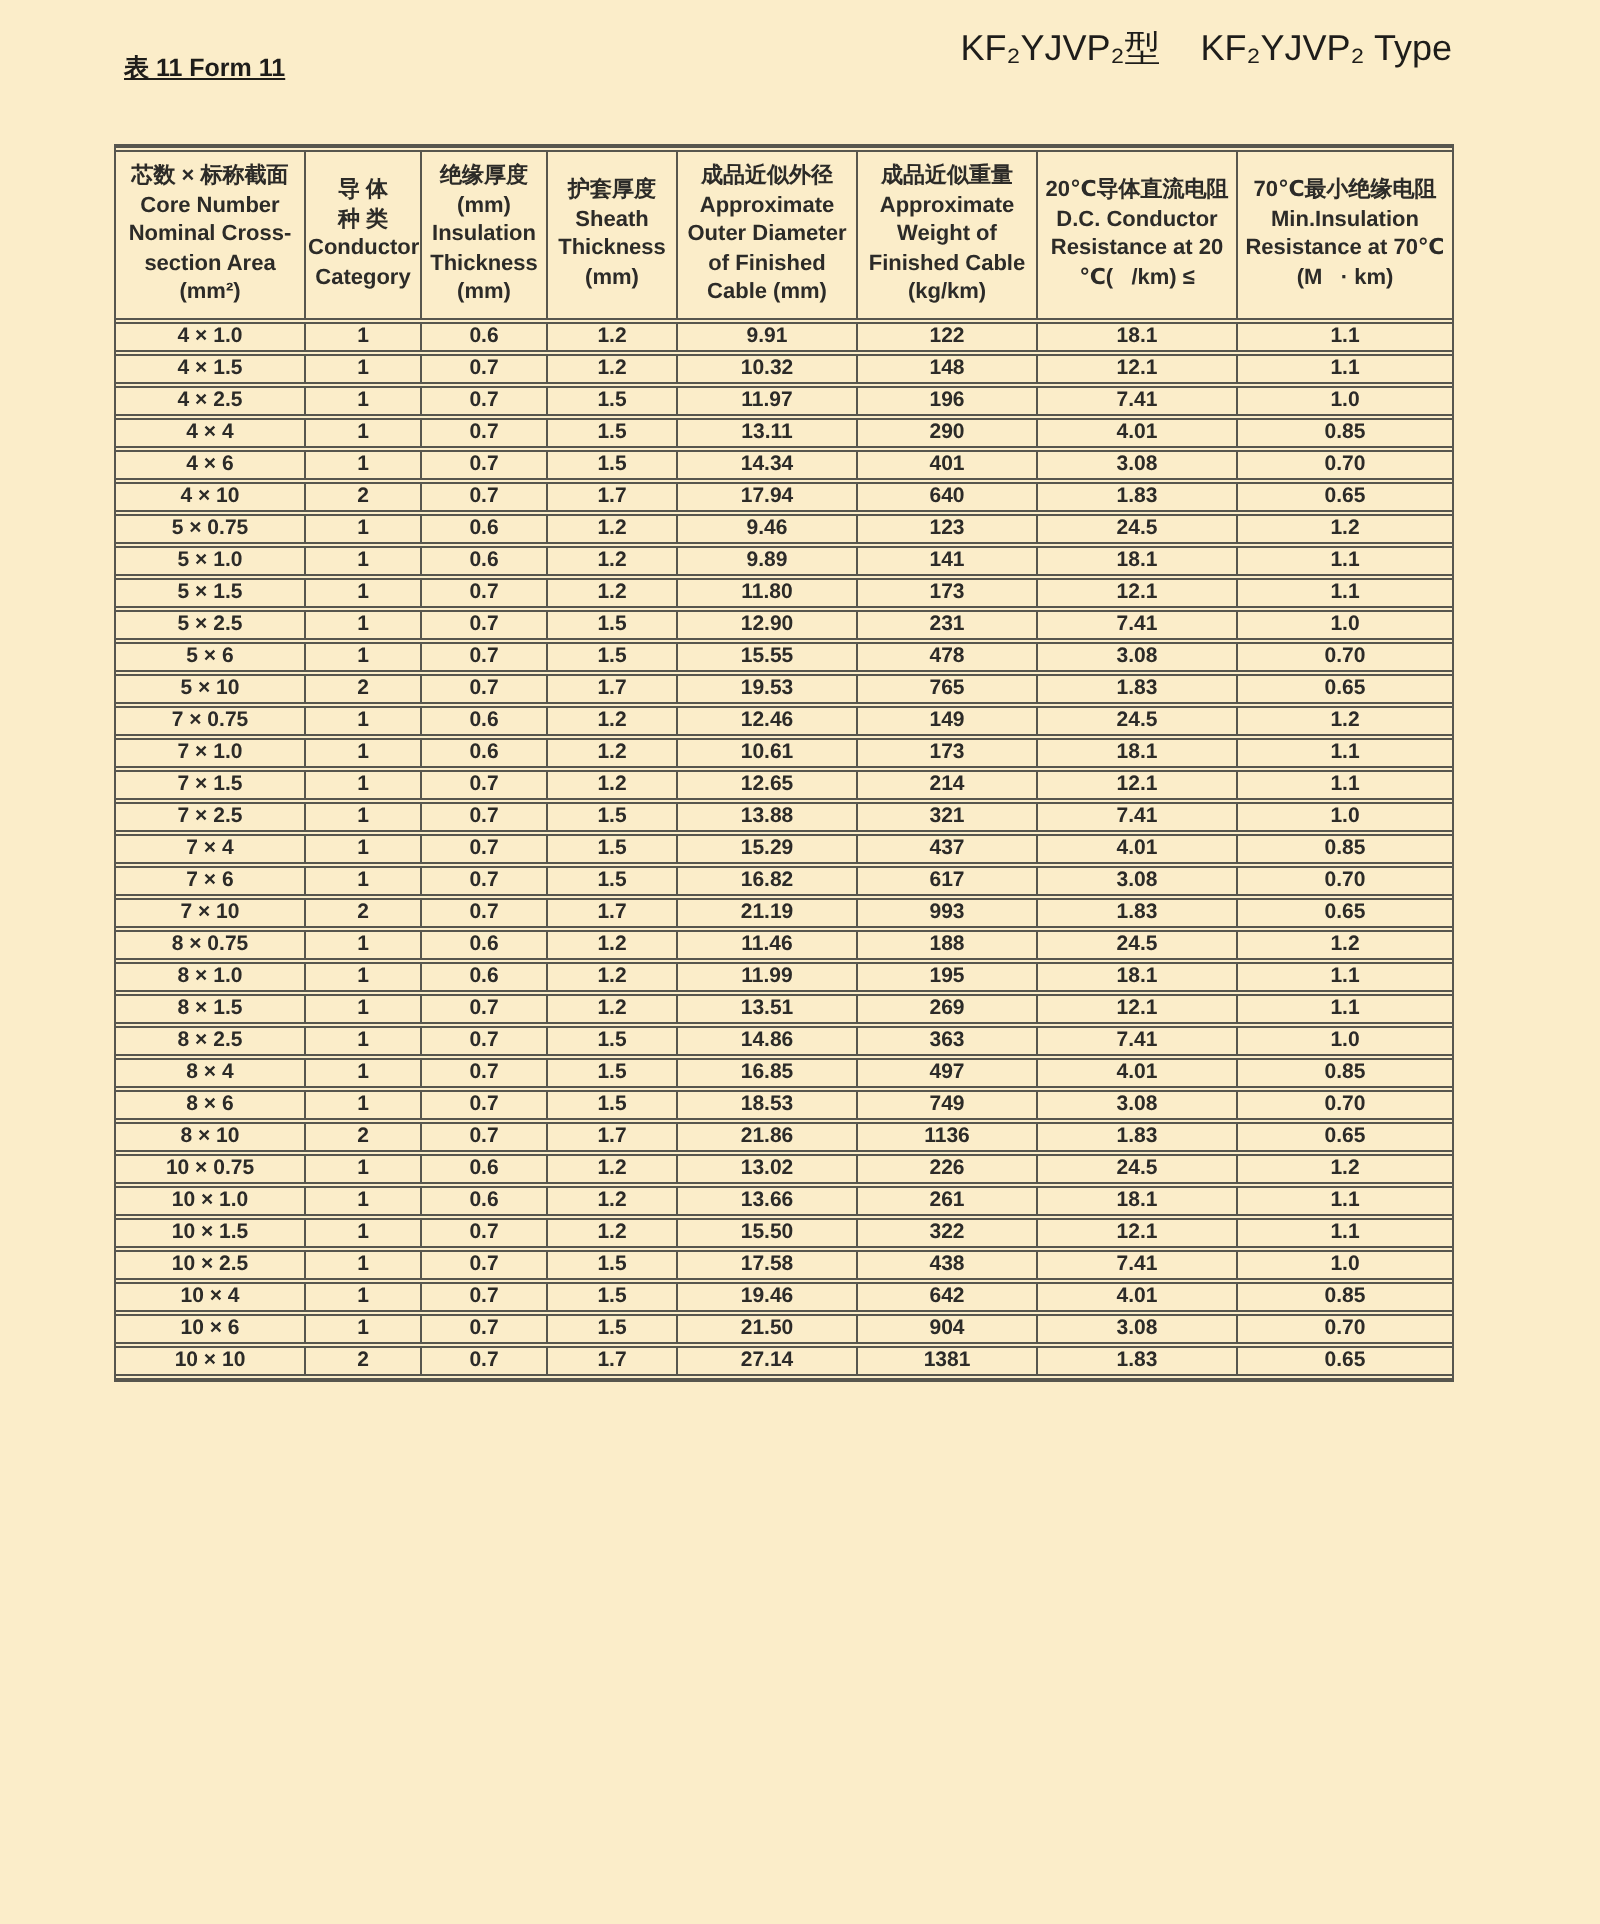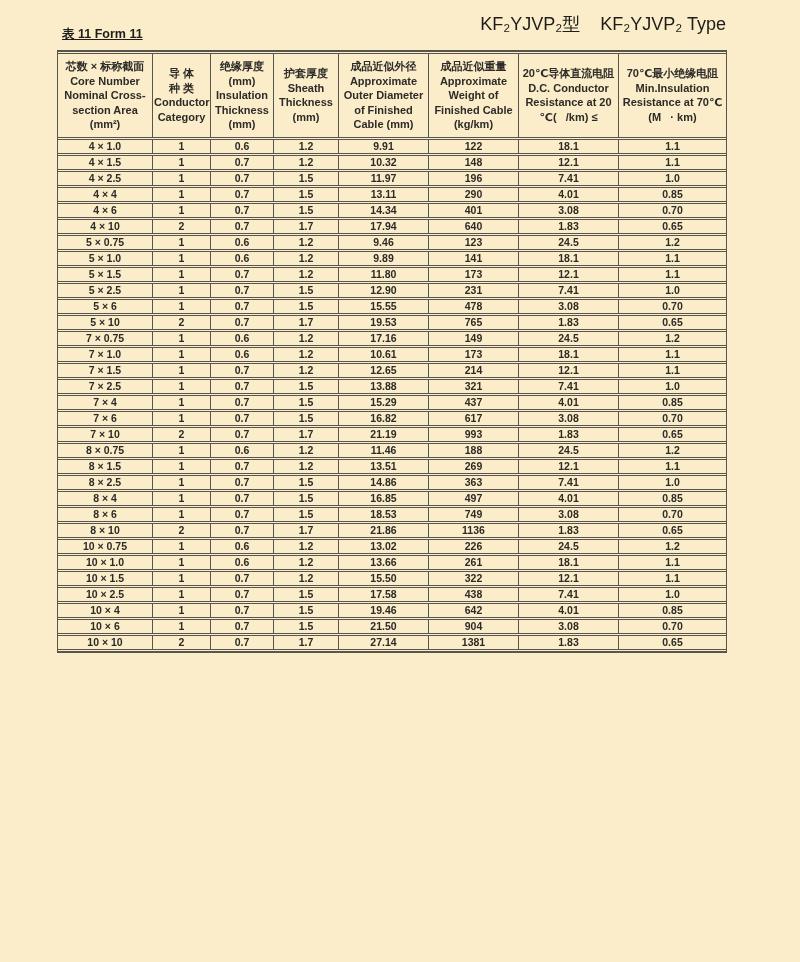--- a/index.html
+++ b/index.html
@@ -33,21 +33,21 @@
     color: #1E1D1A;
     white-space: nowrap;
   }
   .model-title .gap {
     display: inline-block;
     width: 20px;
   }
   table.spec-table {
     position: absolute;
     left: 57px;
-    top: 50px;
+    top: 72px;
     width: 668px;
     table-layout: fixed;
     border-collapse: separate;
     border-spacing: 0 1px;
     border: 1px solid #57564E;
     border-top-width: 2px;
     border-bottom-width: 2px;
   }
   th, td {
     text-align: center;
@@ -256,21 +256,21 @@
         <td>19.53</td>
         <td>765</td>
         <td>1.83</td>
         <td>0.65</td>
       </tr>
       <tr>
         <td>7 × 0.75</td>
         <td>1</td>
         <td>0.6</td>
         <td>1.2</td>
-        <td>17.16</td>
+        <td>12.46</td>
         <td>149</td>
         <td>24.5</td>
         <td>1.2</td>
       </tr>
       <tr>
         <td>7 × 1.0</td>
         <td>1</td>
         <td>0.6</td>
         <td>1.2</td>
         <td>10.61</td>
@@ -332,20 +332,30 @@
         <td>8 × 0.75</td>
         <td>1</td>
         <td>0.6</td>
         <td>1.2</td>
         <td>11.46</td>
         <td>188</td>
         <td>24.5</td>
         <td>1.2</td>
       </tr>
       <tr>
+        <td>8 × 1.0</td>
+        <td>1</td>
+        <td>0.6</td>
+        <td>1.2</td>
+        <td>11.99</td>
+        <td>195</td>
+        <td>18.1</td>
+        <td>1.1</td>
+      </tr>
+      <tr>
         <td>8 × 1.5</td>
         <td>1</td>
         <td>0.7</td>
         <td>1.2</td>
         <td>13.51</td>
         <td>269</td>
         <td>12.1</td>
         <td>1.1</td>
       </tr>
       <tr>

